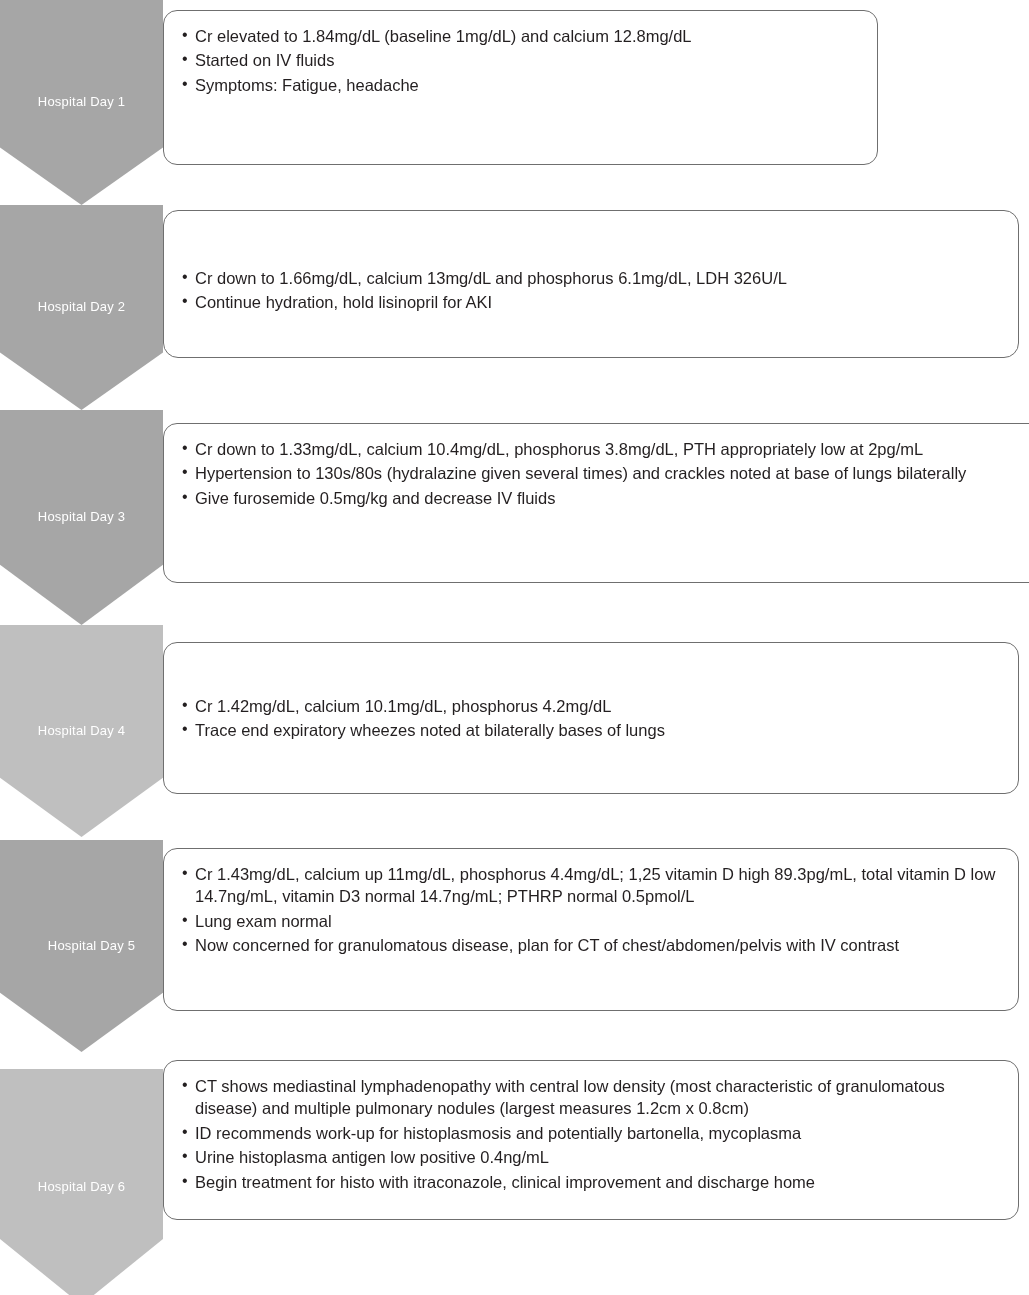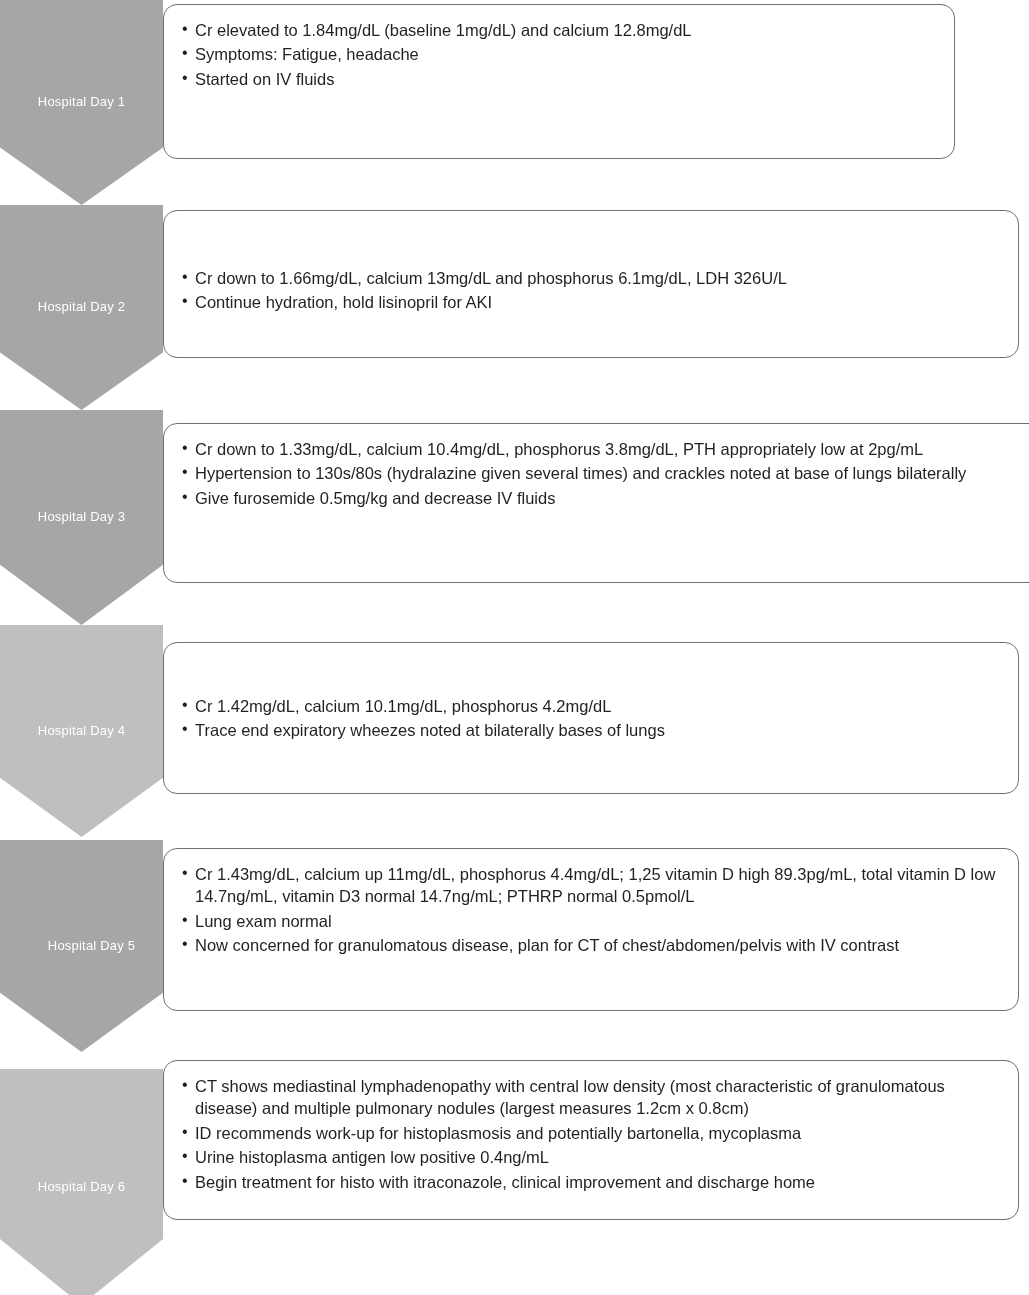--- a/index.html
+++ b/index.html
@@ -82,34 +82,34 @@
 </style>
 </head>
 <body>
 
 <div id="timeline">
 
   <div class="row" style="top:0px;height:215px;">
     <div class="chevron" style="height:205px;background:#a6a6a6;">
       <span class="chev-label">Hospital Day 1</span>
     </div>
-    <div class="content-box" style="left:163px;top:4px;width:792px;height:155px;">
+    <div class="content-box" style="left:163px;top:10px;width:715px;height:155px;">
       <ul class="bullets">
         <li>Cr elevated to 1.84mg/dL (baseline 1mg/dL) and calcium 12.8mg/dL</li>
+        <li>Started on IV fluids</li>
         <li>Symptoms: Fatigue, headache</li>
-        <li>Started on IV fluids</li>
       </ul>
     </div>
   </div>
 
   <div class="row" style="top:205px;height:210px;">
     <div class="chevron" style="height:205px;background:#a6a6a6;">
       <span class="chev-label">Hospital Day 2</span>
     </div>
-    <div class="content-box" style="left:163px;top:5px;width:856px;height:148px;">
+    <div class="content-box" style="left:163px;top:5px;width:856px;height:148px;border-radius:15px;">
       <ul class="bullets" style="padding-top:42px;">
         <li>Cr down to 1.66mg/dL, calcium 13mg/dL and phosphorus 6.1mg/dL, LDH 326U/L</li>
         <li>Continue hydration, hold lisinopril for AKI</li>
       </ul>
     </div>
   </div>
 
   <div class="row" style="top:410px;height:215px;">
     <div class="chevron" style="height:215px;background:#a6a6a6;">
       <span class="chev-label">Hospital Day 3</span>

